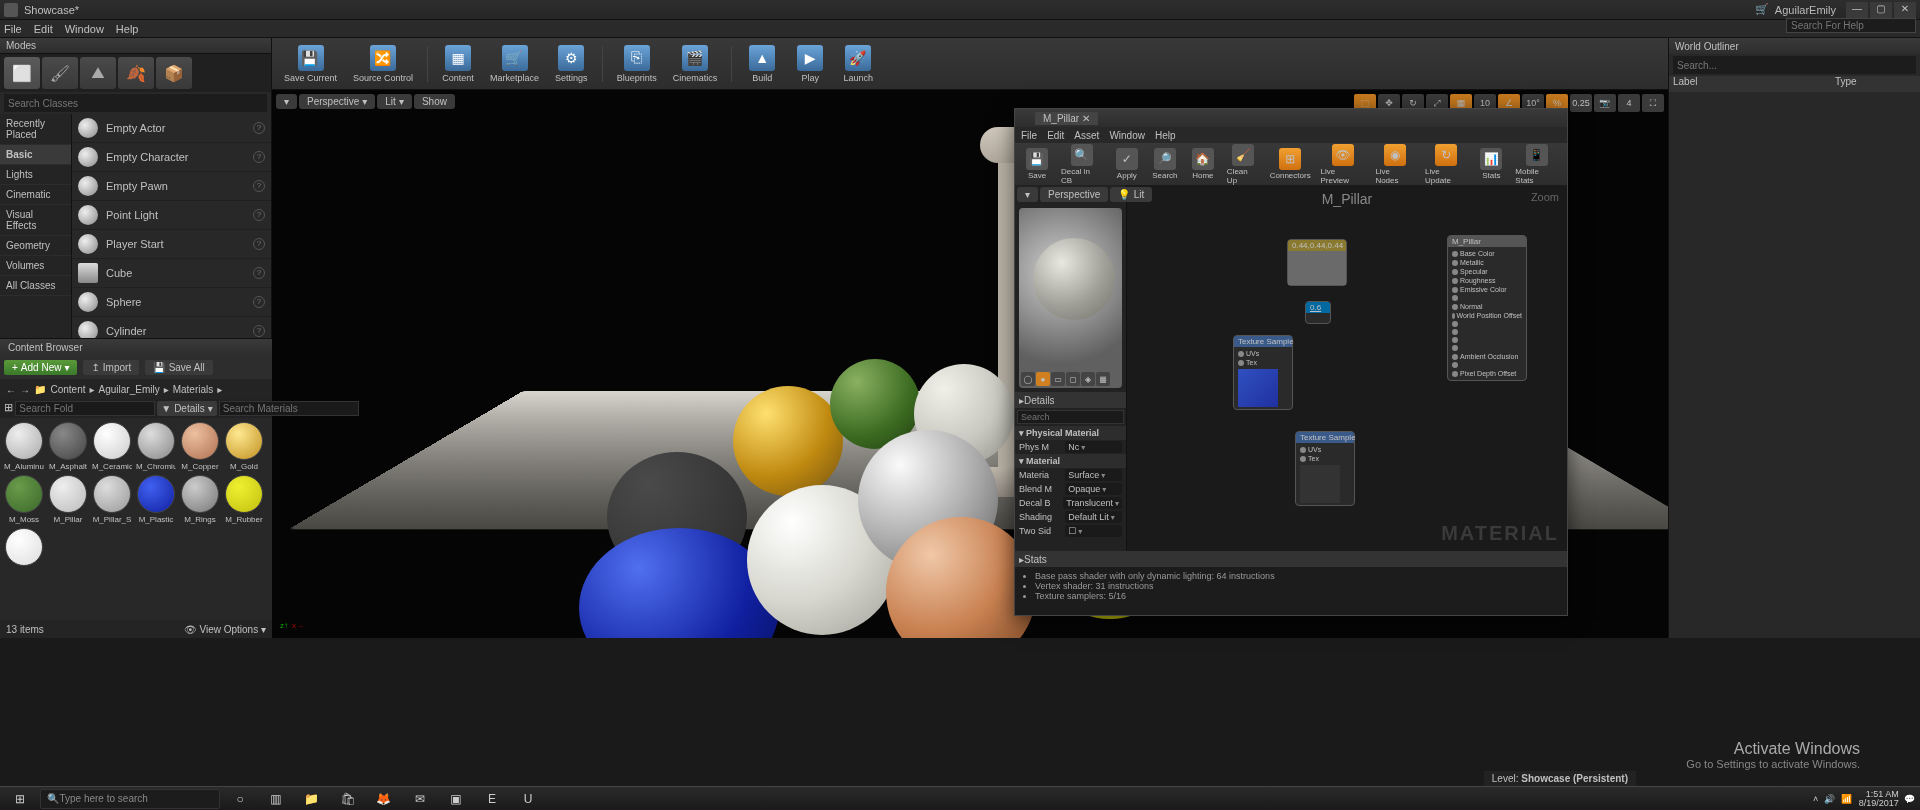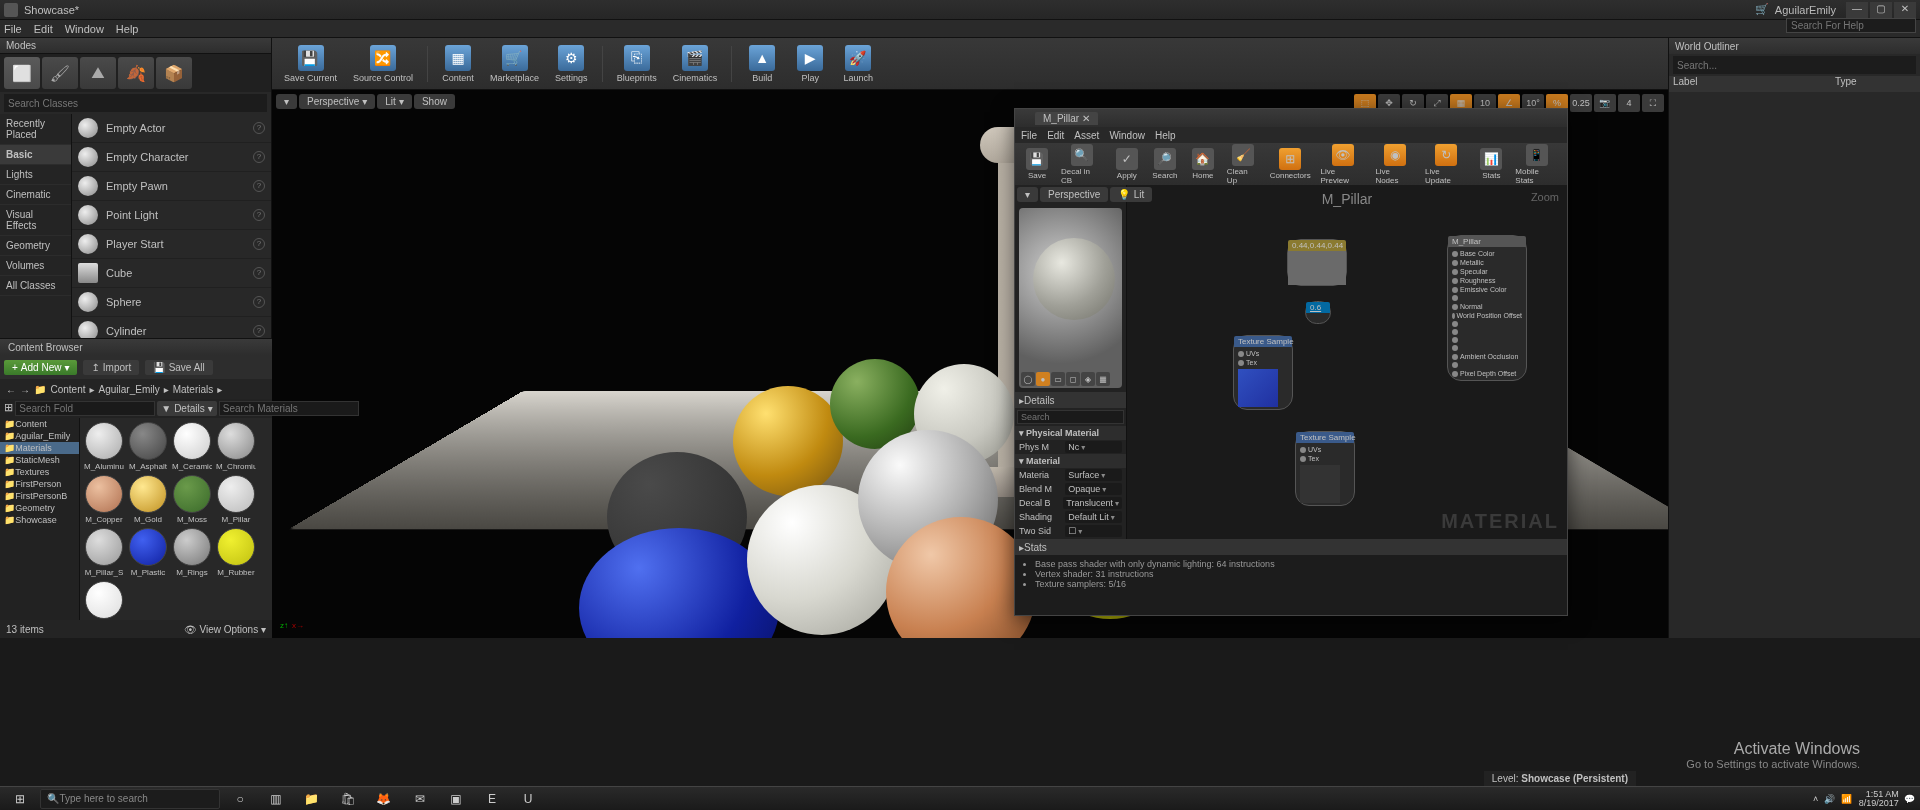--- a/index.html
+++ b/index.html
@@ -112,29 +112,29 @@
 .me-details { flex: 1; overflow-y: auto; font-size: 9px; }
 .me-section { background: #2d2d2d; padding: 2px 4px; font-weight: bold; cursor:pointer;}
 .me-prop { display: flex; padding: 1px 4px; gap: 4px; align-items:center;}
 .me-prop .plabel { flex: 1; }
 .me-prop .pval { flex: 1.2; background: #1a1a1a; padding: 1px 3px; border-radius: 2px; display:flex; align-items:center; gap:2px;}
 .me-prop .dd { font-size:8px; color:#888;}
 .me-graph { flex: 1; background: #1a1a1a; position: relative; overflow:hidden;}
 .me-graph-title { position:absolute; top:6px; left:0; right:0; text-align:center; font-size:14px; color:#888;}
 .me-graph-zoom { position:absolute; top:6px; right:8px; font-size:11px; color:#666;}
 .me-graph-bg { position:absolute; bottom:6px; right:8px; font-size:20px; color:#3a3a3a; font-weight:bold; letter-spacing:2px;}
-.node { position: absolute; background: #2a2a2a; border: 1px solid #555; border-radius: 14px; font-size: 8px;}
+.node { position: absolute; background: #2a2a2a; border: 1px solid #555; border-radius: 4px; font-size: 8px;}
 .node .nhead { background: #444; padding: 1px 4px; border-radius: 2px 2px 0 0; white-space:nowrap;}
 .node .nbody { padding: 2px 4px; }
 .node .pin { display:flex; align-items:center; gap:2px; padding:1px 0; white-space:nowrap; font-size:7px;}
 .node .pin .dot { width:6px; height:6px; border-radius:50%; background:#888;}
 .node.result { width:80px;}
 .node.result .pin .dot { background:#888;}
 .me-stats-hdr { height:16px; background:#333; padding:0 4px; font-size:10px; display:flex; align-items:center;}
-.me-stats { height:60px; background:#1c1c1c; font-size:9px; padding:4px 12px; color:#999;}
+.me-stats { height:48px; background:#1c1c1c; font-size:9px; padding:4px 12px; color:#999;}
 .me-stats li { list-style: disc; margin-left: 8px;}
 
 
 .status-bar { position:absolute; bottom:24px; right:284px; background:#222; padding:2px 8px; font-size:10px;}
 .activate { position:absolute; bottom:40px; right:60px; text-align:right; color:#888;}
 .activate h4 { font-size:16px; font-weight:normal; color:#aaa;}
 .activate p { font-size:11px;}
 .taskbar { position: absolute; bottom: 0; left: 0; right: 0; height: 24px; background: linear-gradient(#2a2a2a,#1a1a1a); display: flex; align-items: center; padding: 0 4px; gap: 4px; border-top:1px solid #444;}
 .task-btn { width: 32px; height: 20px; display:flex; align-items:center; justify-content:center; cursor:pointer; font-size:12px; color:#ccc;}
 .task-search { flex:0 0 180px; background:#1c1c1c; height:20px; display:flex; align-items:center; padding:0 6px; font-size:10px; color:#888; border:1px solid #333; border-radius:2px;}
@@ -360,31 +360,20 @@
     <span>Aguilar_Emily</span> ▸
     <span>Materials</span> ▸
   </div>
   <div class="cb-search-row">
     <span>⊞</span>
     <input placeholder="Search Fold" style="">
     <span class="cb-btn" style="padding:1px 4px;">▼<span>Details</span>▾</span>
     <input placeholder="Search Materials" style="">
   </div>
   <div class="cb-body">
-    <div class="cb-tree" id="cbtree">
-        <div class="cb-tree-item">📁Content</div>
-        <div class="cb-tree-item">  📁Aguilar_Emily</div>
-        <div class="cb-tree-item sel">  📁Materials</div>
-        <div class="cb-tree-item">  📁StaticMesh</div>
-        <div class="cb-tree-item">  📁Textures</div>
-        <div class="cb-tree-item">  📁FirstPerson</div>
-        <div class="cb-tree-item">  📁FirstPersonB</div>
-        <div class="cb-tree-item">  📁Geometry</div>
-        <div class="cb-tree-item">  📁Showcase</div>
-      </div>
     <div class="cb-grid" id="cbgrid">
         <div class="cb-item">
           <div class="cb-thumb" style="background: radial-gradient(circle at 35% 30%, rgb(238, 238, 238), rgb(170, 170, 170));"></div>
           <div class="cb-label">M_Aluminum</div>
         </div>
         <div class="cb-item">
           <div class="cb-thumb" style="background: radial-gradient(circle at 35% 30%, rgb(136, 136, 136), rgb(68, 68, 68));"></div>
           <div class="cb-label">M_Asphalt</div>
         </div>
         <div class="cb-item">

